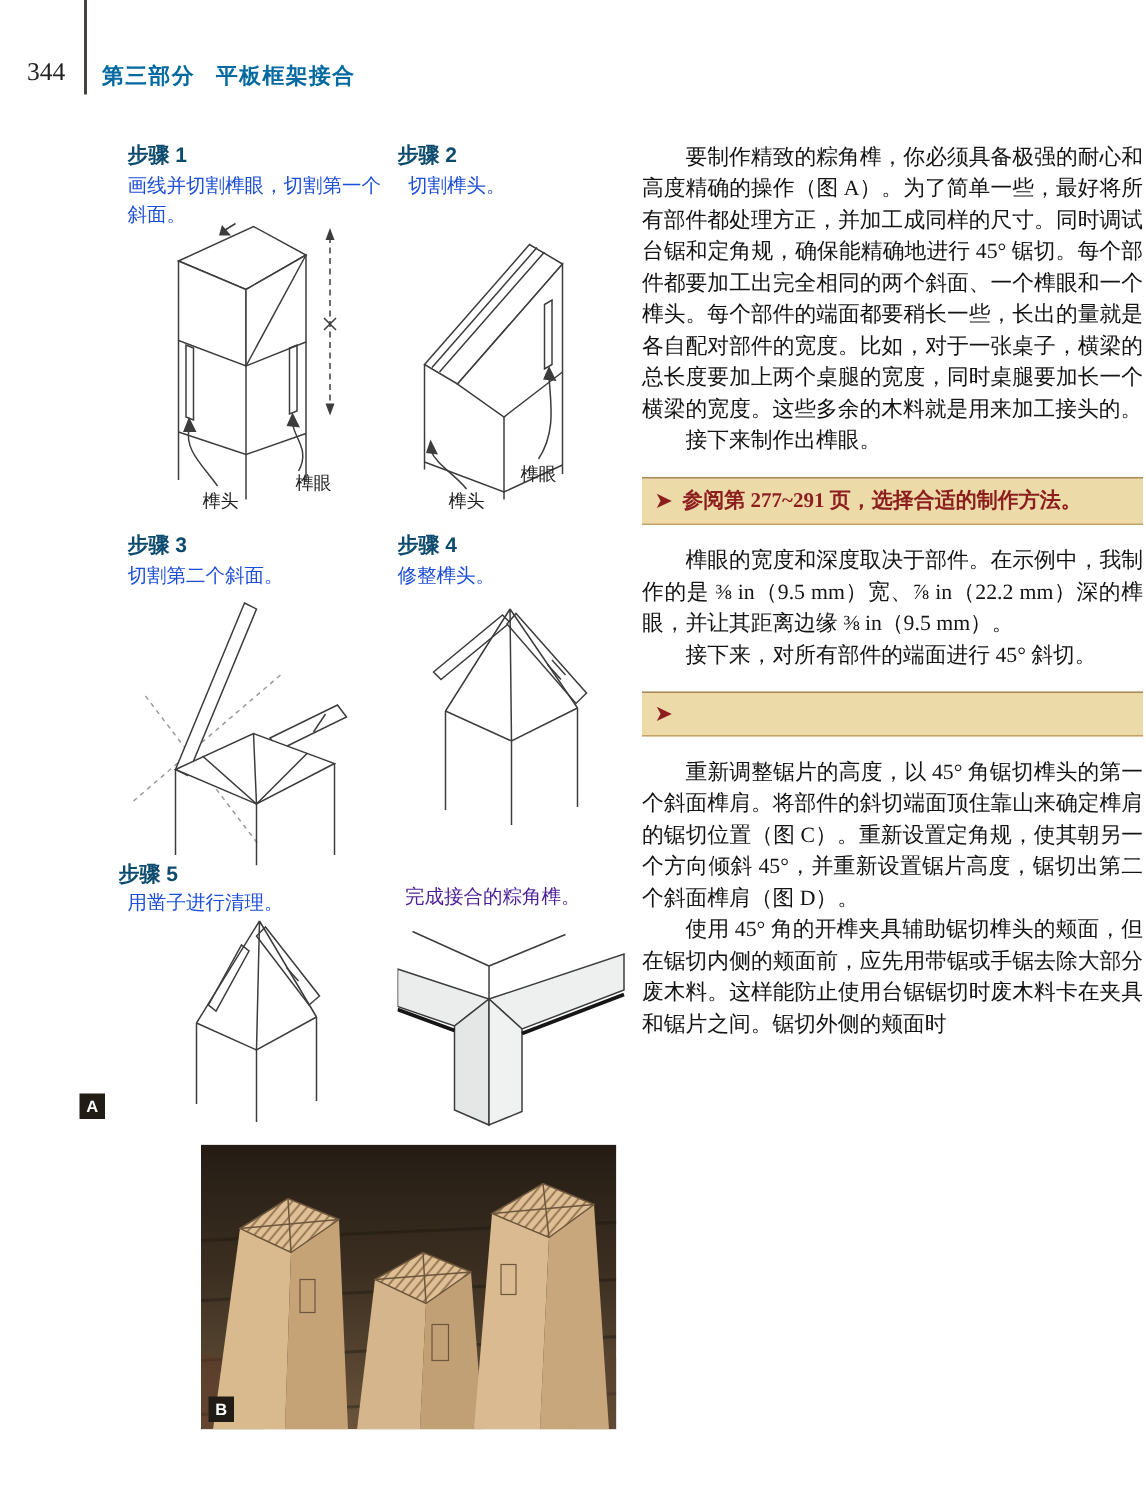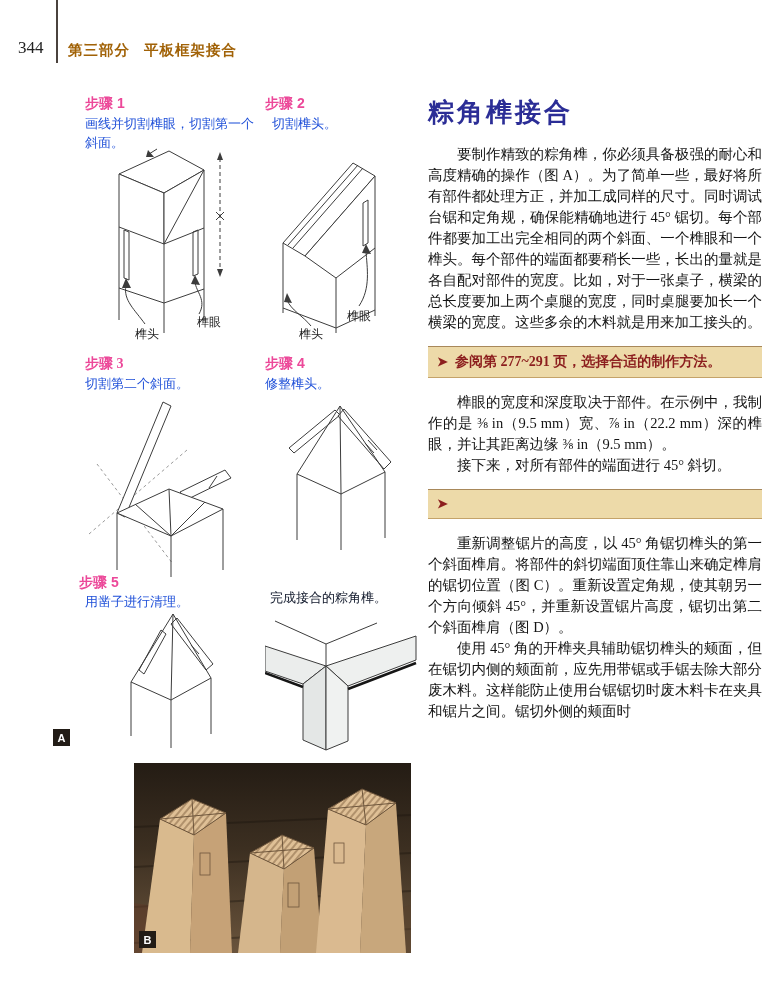--- a/index.html
+++ b/index.html
@@ -5,26 +5,26 @@
   html,body{margin:0;padding:0;}
   body{
     width:764px;height:1000px;position:relative;background:#ffffff;
     font-family:"Liberation Sans",sans-serif;overflow:hidden;
     -webkit-font-smoothing:antialiased;
   }
   .abs{position:absolute;}
   
   .page-num{left:18px;top:38px;font-family:"Liberation Serif",serif;font-size:17px;color:#222;}
   .head-rule{left:56px;top:0;width:2px;height:63px;background:#4a423d;}
-  .head-txt{left:68px;top:41px;font-size:14.5px;font-weight:bold;color:#a16207;letter-spacing:1px;}
+  .head-txt{left:68px;top:41px;font-size:14.5px;font-weight:bold;color:#0369a1;letter-spacing:1px;}
   .head-txt .gap{display:inline-block;width:14px;}
   
-  .step-label{font-size:14px;font-weight:bold;color:#ec4899;}
+  .step-label{font-size:14px;font-weight:bold;color:#0c4a6e;}
   .step-cap{font-size:13px;color:#1d4ed8;line-height:19px;width:172px;}
-  .fin-cap{font-size:13px;color:#0f172a;width:160px;}
+  .fin-cap{font-size:13px;color:#4c1d95;width:160px;}
   
   svg{display:block;}
   svg text{font-family:"Liberation Sans",sans-serif;font-size:12px;fill:#1e1e1e;}
   .ln{stroke:#3c3c3c;stroke-width:1;fill:none;}
   .fillw{fill:#ffffff;}
   
   .article{left:428px;top:95px;width:334px;color:#1a1a1a;}
   .article h1{
     margin:0 0 14px 0;font-size:26px;font-weight:bold;color:#2b2d96;
     letter-spacing:3px;font-family:"Liberation Sans",sans-serif;
@@ -97,21 +97,21 @@
     <path d="M100,55 L100,98 L105,95 L105,52 Z"></path>
   </g>
   <path class="ln" d="M48,178 C40,168 28,162 24,152"></path>
   <polygon points="21,154 29,155 24,145" fill="#3c3c3c"></polygon>
   <path class="ln" d="M96,158 C108,140 104,120 103,103"></path>
   <polygon points="99,105 108,106 103,96" fill="#3c3c3c"></polygon>
   <text x="36" y="190">榫头</text>
   <text x="84" y="172">榫眼</text>
 </svg>
 
-<div class="abs step-label" style="left:85px;top:355px;font-family:Liberation Serif, serif;">步骤 3</div>
+<div class="abs step-label" style="left:85px;top:355px;">步骤 3</div>
 <div class="abs step-cap" style="left:85px;top:374px;">切割第二个斜面。</div>
 
 <div class="abs step-label" style="left:265px;top:355px;">步骤 4</div>
 <div class="abs step-cap" style="left:265px;top:374px;">修整榫头。</div>
 
 <svg class="abs" style="left:85px;top:392px;" width="165" height="185" viewBox="0 0 165 185">
   <path d="M12,72 L88,172" stroke="#9a9a9a" stroke-dasharray="3 3" fill="none"></path>
   <path d="M4,142 L102,58" stroke="#9a9a9a" stroke-dasharray="3 3" fill="none"></path>
   <g class="ln">
     <path class="fillw" d="M78,10 L86,14 L40,125 L32,121 Z"></path>
@@ -207,22 +207,22 @@
       <polygon points="232,62 262,40 272,190 226,190" fill="#c8a77c"></polygon>
       <polygon points="194,46 228,26 262,40 232,62" fill="url(#ph)" stroke="#6e563c" stroke-width="1"></polygon>
       <path d="M228,26 L232,62 M194,46 L262,40" stroke="#6e563c" stroke-width="1" fill="none"></path>
       <rect x="200" y="80" width="10" height="20" fill="none" stroke="#6e563c" stroke-width="0.8"></rect>
     </g>
   </svg>
   <div class="badge" style="position:absolute;left:5px;top:168px;">B</div>
 </div>
 
 <div class="abs article">
-  <h1>粽角榫接合</h1>
   <p>要制作精致的粽角榫，你必须具备极强的耐心和高度精确的操作（图 A）。为了简单一些，最好将所有部件都处理方正，并加工成同样的尺寸。同时调试台锯和定角规，确保能精确地进行 45° 锯切。每个部件都要加工出完全相同的两个斜面、一个榫眼和一个榫头。每个部件的端面都要稍长一些，长出的量就是各自配对部件的宽度。比如，对于一张桌子，横梁的总长度要加上两个桌腿的宽度，同时桌腿要加长一个横梁的宽度。这些多余的木料就是用来加工接头的。</p>
+  <p>接下来制作出榫眼。</p>
   <div class="refbox">
     <span class="arr">➤</span>
     <span>参阅第 277~291 页，选择合适的制作方法。</span>
   </div>
   <p>榫眼的宽度和深度取决于部件。在示例中，我制作的是 ⅜ in（9.5 mm）宽、⅞ in（22.2 mm）深的榫眼，并让其距离边缘 ⅜ in（9.5 mm）。</p>
   <p>接下来，对所有部件的端面进行 45° 斜切。</p>
   <div class="refbox">
     <span class="arr">➤</span>
   </div>
   <p>重新调整锯片的高度，以 45° 角锯切榫头的第一个斜面榫肩。将部件的斜切端面顶住靠山来确定榫肩的锯切位置（图 C）。重新设置定角规，使其朝另一个方向倾斜 45°，并重新设置锯片高度，锯切出第二个斜面榫肩（图 D）。</p>

